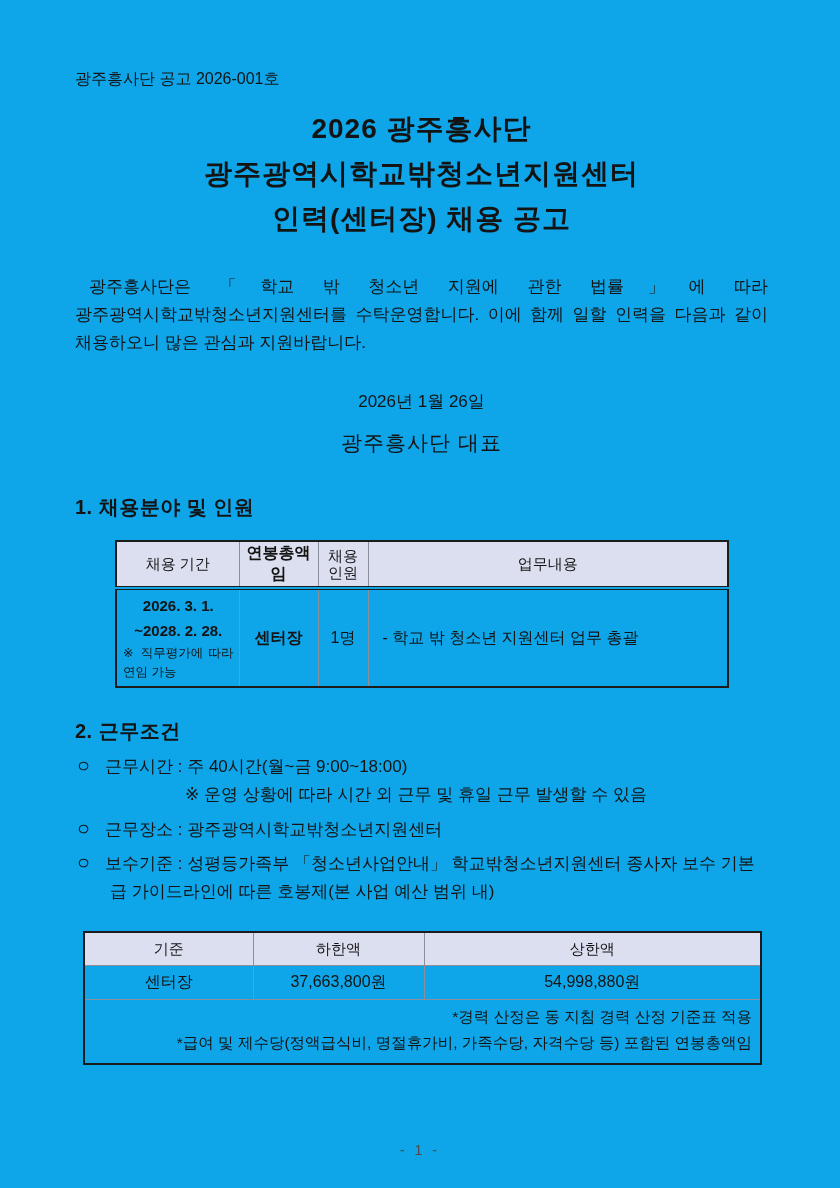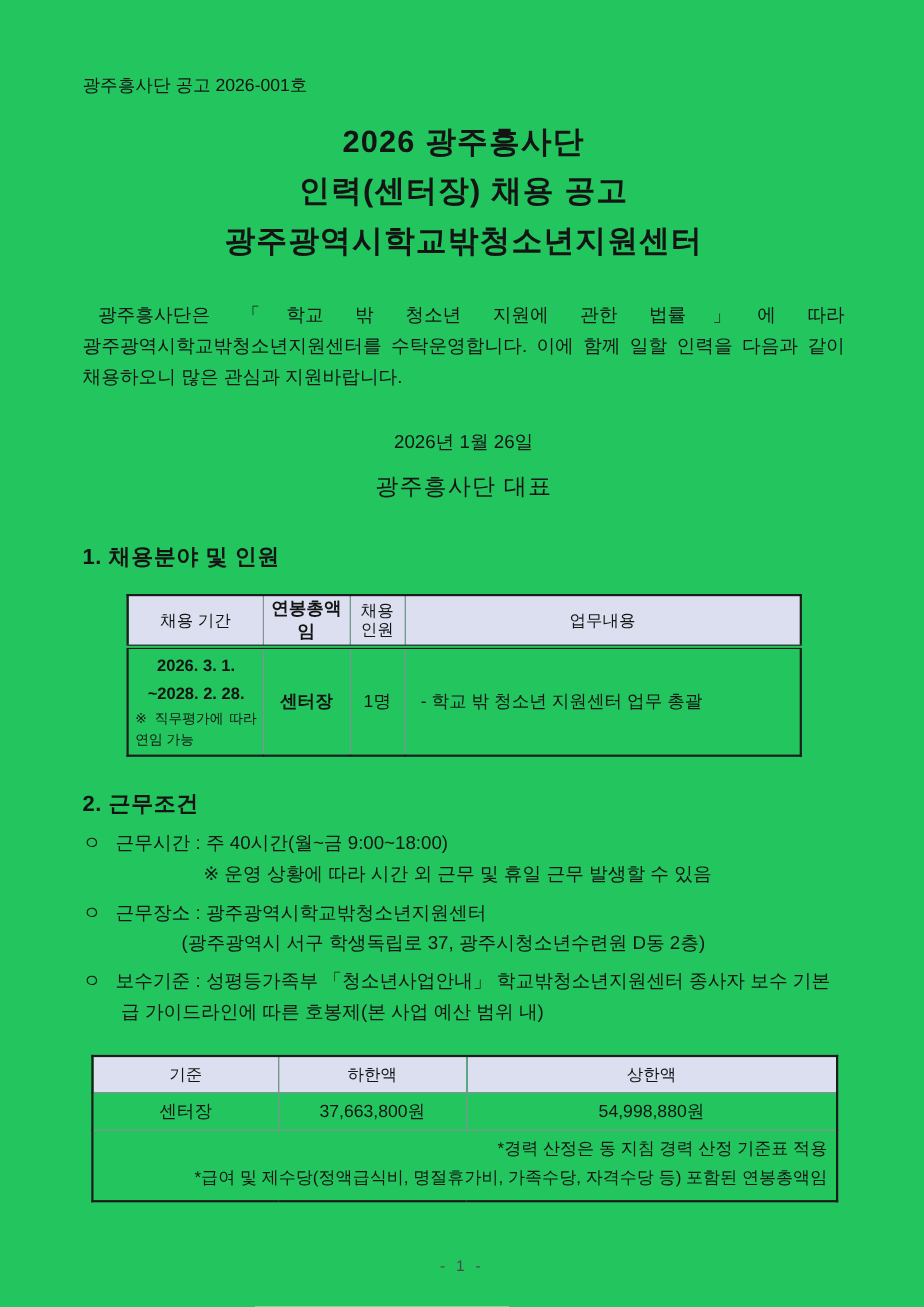--- a/index.html
+++ b/index.html
@@ -1,20 +1,20 @@
 <!DOCTYPE html>
 <html lang="ko"><head>
 <meta charset="utf-8">
 <style>
   html,body { margin:0; padding:0; background:#ffffff; }
   .page {
     position:relative;
     width:840px; height:1188px;
     margin:0 auto;
-    background:#22c55e;
+    background:#0ea5e9;
     box-sizing:border-box;
     padding:68px 72px 0 75px;
     font-family:"Liberation Sans","DejaVu Sans",sans-serif;
     color:#141414;
     overflow:hidden;
   }
   .doc-no { font-size:16px; line-height:22px; }
   .title-block { margin-top:16px; text-align:center; }
   .title-line { font-size:28px; font-weight:bold; line-height:45px; letter-spacing:1px; }
   .intro {
@@ -63,22 +63,22 @@
 </style>
 </head>
 <body>
 
 <div class="page">
 
   <div class="doc-no">광주흥사단 공고 2026-001호</div>
 
   <div class="title-block">
     <div class="title-line">2026 광주흥사단</div>
+    <div class="title-line">광주광역시학교밖청소년지원센터</div>
     <div class="title-line">인력(센터장) 채용 공고</div>
-    <div class="title-line">광주광역시학교밖청소년지원센터</div>
   </div>
 
   <p class="intro">광주흥사단은 「학교 밖 청소년 지원에 관한 법률」에 따라 광주광역시학교밖청소년지원센터를 수탁운영합니다. 이에 함께 일할 인력을 다음과 같이 채용하오니 많은 관심과 지원바랍니다.</p>
 
   <div class="date-line">2026년 1월 26일</div>
   <div class="signer-line">광주흥사단 대표</div>
 
   <div class="sec1">
     <div class="sec-heading">1. 채용분야 및 인원</div>
 
@@ -120,21 +120,20 @@
       <div class="item-line">
         <span class="bullet">ㅇ</span>
         <span>근무시간 : 주 40시간(월~금 9:00~18:00)</span>
       </div>
       <div class="note-line">※ 운영 상황에 따라 시간 외 근무 및 휴일 근무 발생할 수 있음</div>
 
       <div class="item-line gap7">
         <span class="bullet">ㅇ</span>
         <span>근무장소 : 광주광역시학교밖청소년지원센터</span>
       </div>
-      <div class="sub-line">(광주광역시 서구 학생독립로 37, 광주시청소년수련원 D동 2층)</div>
 
       <div class="item-line gap6">
         <span class="bullet">ㅇ</span>
         <span>보수기준 : 성평등가족부 「청소년사업안내」 학교밖청소년지원센터 종사자 보수 기본</span>
       </div>
       <div class="cont-line">급 가이드라인에 따른 호봉제(본 사업 예산 범위 내)</div>
     </div>
 
     <table class="tbl table2">
       <colgroup>

